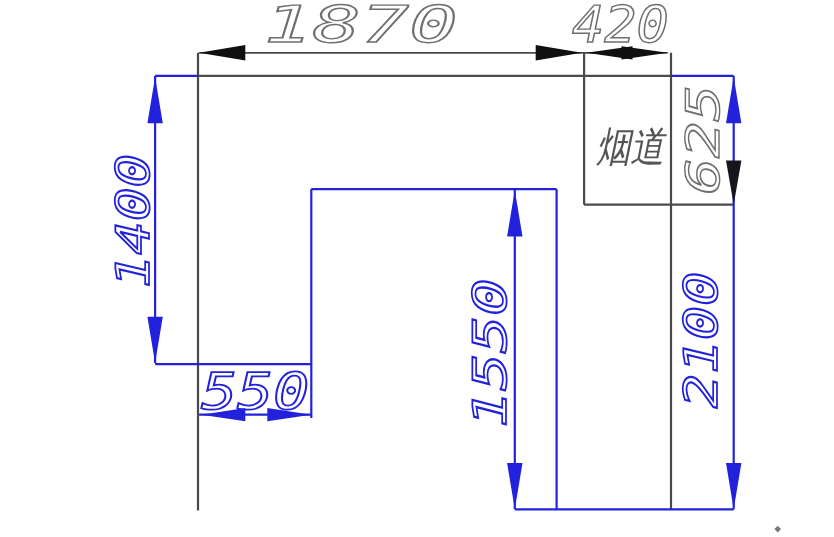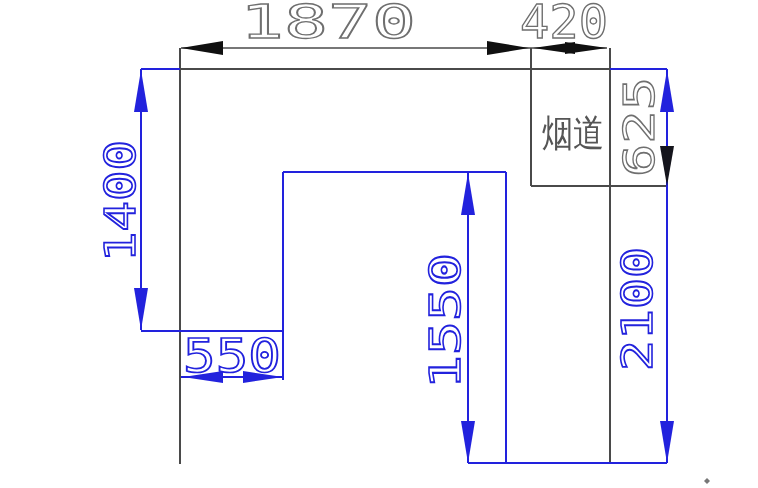--- a/index.html
+++ b/index.html
@@ -7,20 +7,21 @@
     padding: 0;
     background: #ffffff;
   }
   .canvas-wrap {
     position: relative;
     width: 758px;
     height: 488px;
     background: #ffffff;
     overflow: hidden;
     font-family: "DejaVu Sans Mono", monospace;
+    font-style: italic;
   }
   svg { display: block; }
   text.dim-digits {
     font-family: "DejaVu Sans Mono", monospace;
     fill: none;
   }
   text.dim-digits.gray {
     stroke: #6f6f6f;
     stroke-width: 1.3px;
   }

